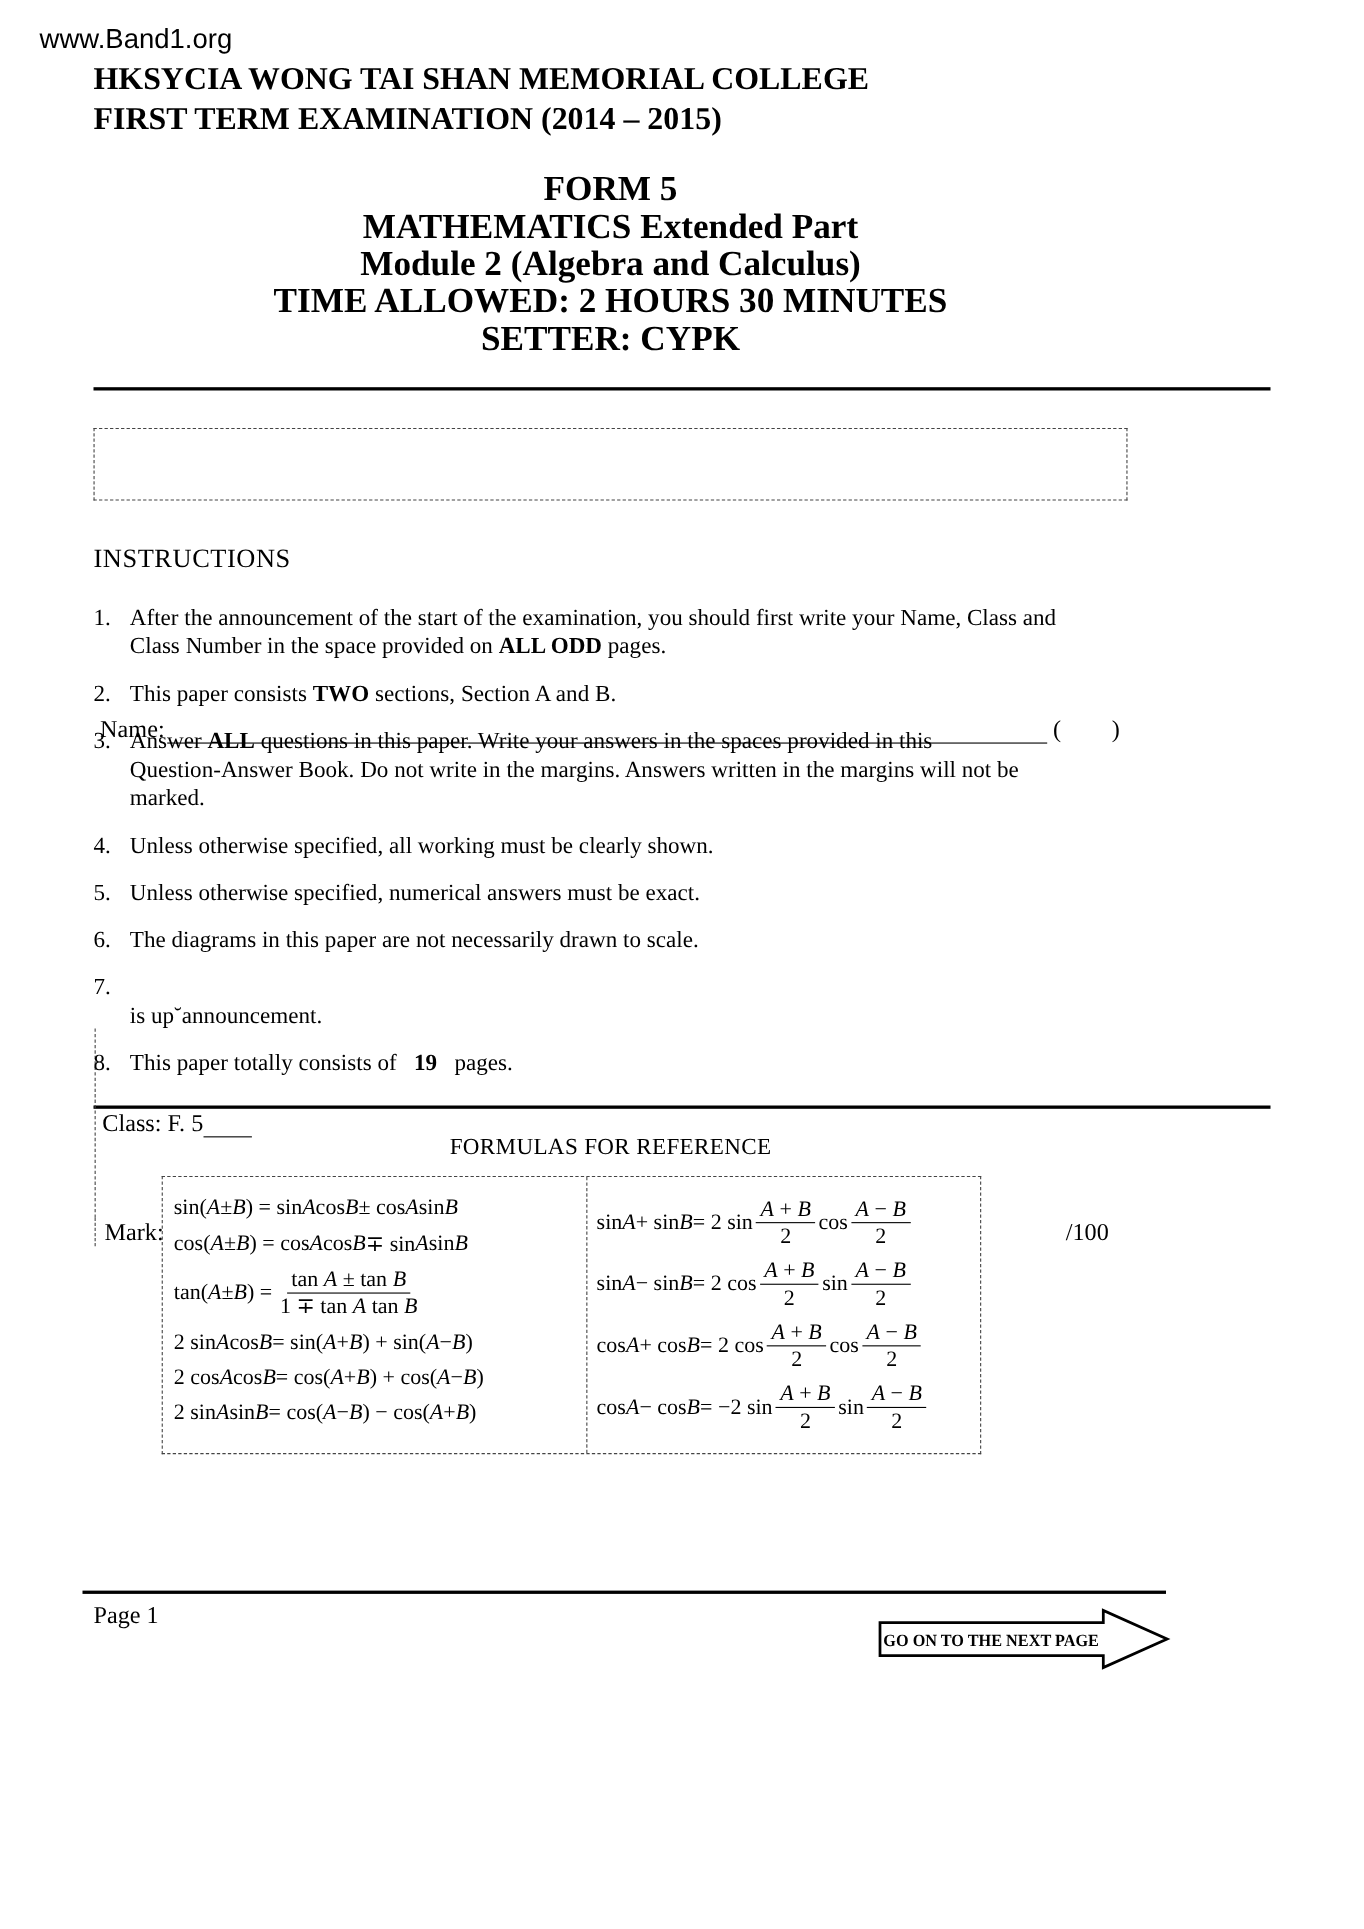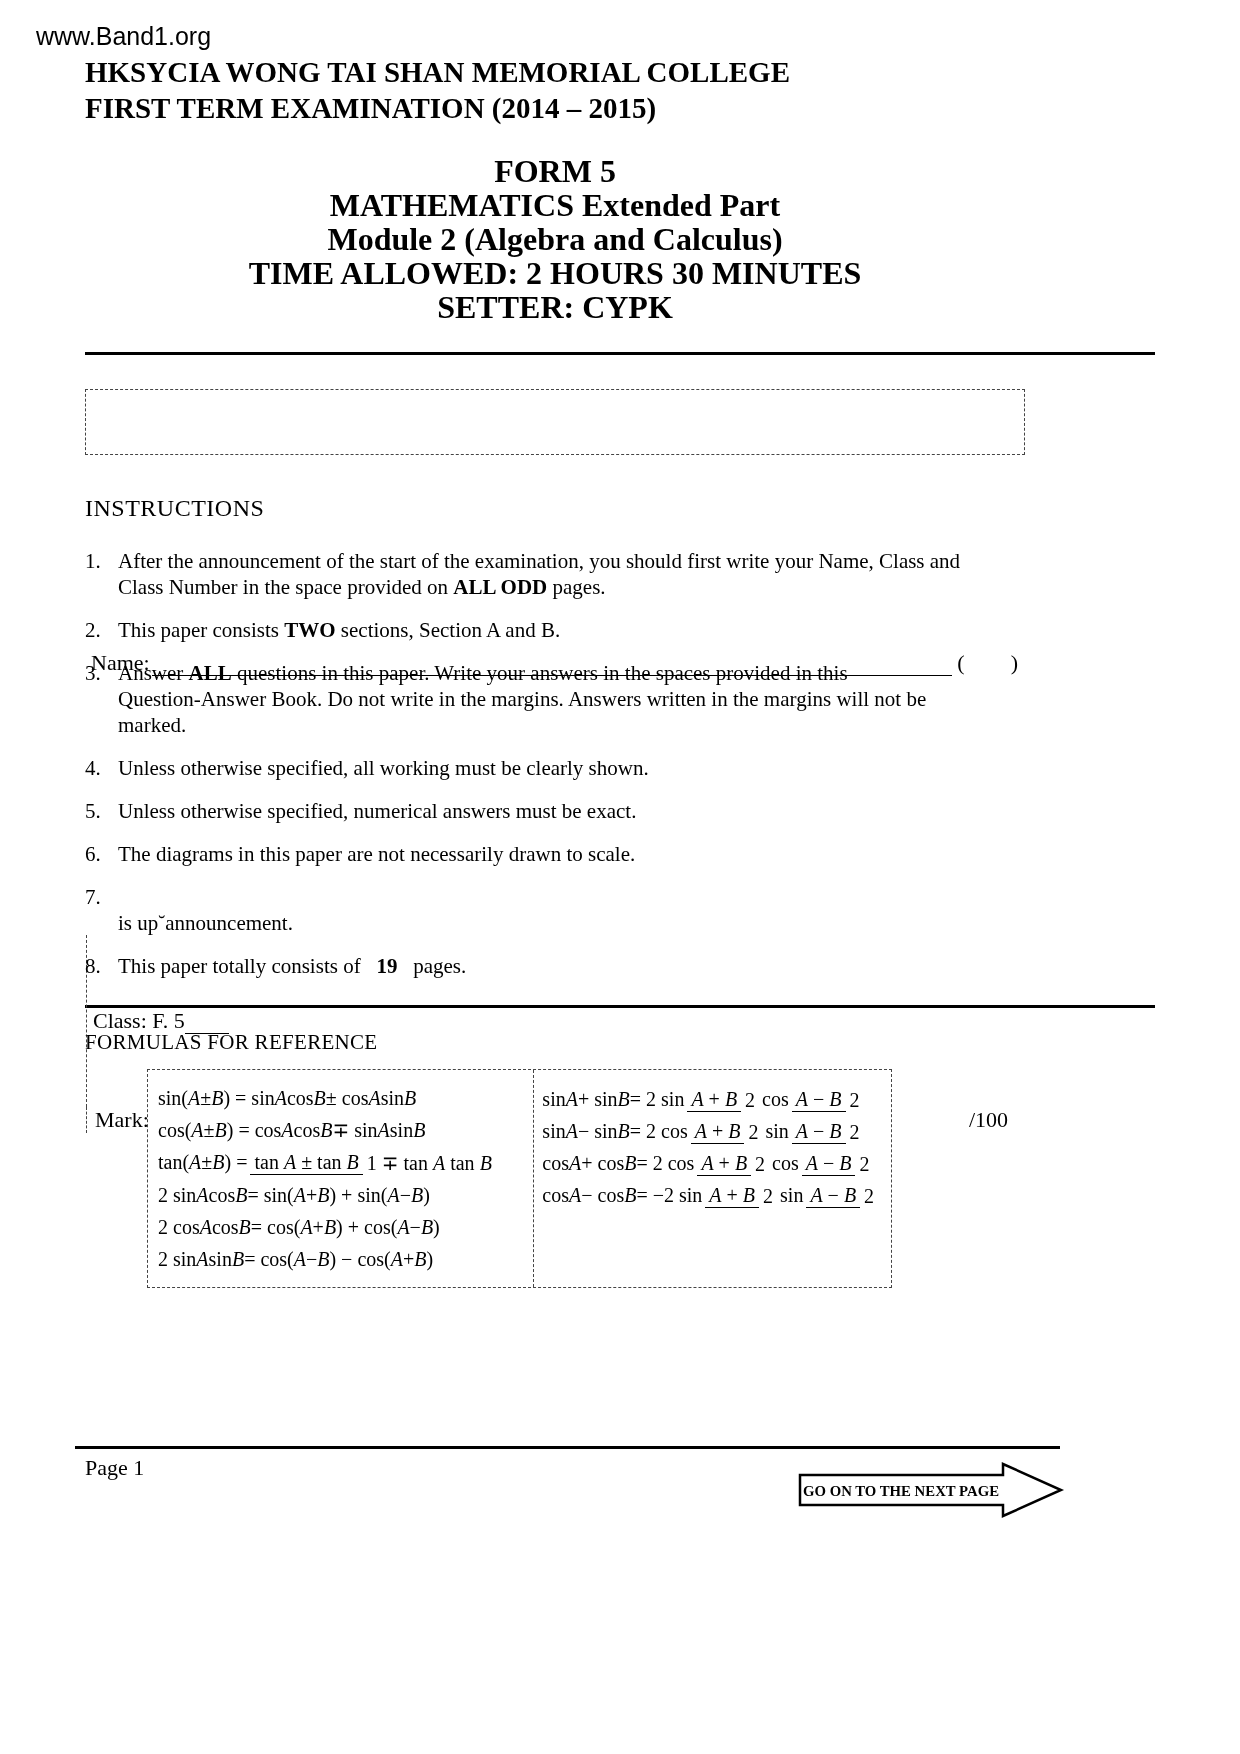--- a/index.html
+++ b/index.html
@@ -29,29 +29,29 @@
   .name-line { flex: 1; margin: 0 5px 0 2px; }
   .classno-gap { width: 46px; height: 26px; }
   .class-line { width: 44px; }
 
   .instr-heading { margin-top: 40px; font-size: 24px; letter-spacing: 0.5px; }
   #instr-list { margin-top: 26px; font-size: 21px; line-height: 26px; }
   .instr-item { display: flex; margin-bottom: 17px; }
   .instr-num { flex: 0 0 33px; }
   .instr-text { flex: 1; }
 
-  .formulas-heading { margin-top: 22px; text-align: left; font-size: 21px; letter-spacing: 0.3px; }
+  .formulas-heading { margin-top: 22px; text-align: center; font-size: 21px; letter-spacing: 0.3px; }
   .formula-box { margin: 14px 0 0 62px; width: 745px; border: 1.5px dashed #444; display: flex; align-items: stretch; }
   .fcol { padding: 8px 10px; }
   .fleft { flex: 0 0 52%; border-right: 1.5px dashed #444; }
   .fright { flex: 1 1 auto; padding: 10px 6px 10px 8px; }
   .formula { font-size: 20px; white-space: nowrap; display: flex; align-items: center; margin: 8px 0; min-height: 24px; }
   .fright .formula { margin: 7px 0; }
   .mvar { font-style: italic; }
-  .frac { display: inline-flex; flex-direction: row; align-items: center; margin: 0 3px; line-height: 1.2; text-align: center; }
+  .frac { display: inline-flex; flex-direction: column; align-items: center; margin: 0 3px; line-height: 1.2; text-align: center; }
   .fnum { padding: 0 4px; border-bottom: 1.5px solid #000; }
   .fden { padding: 0 4px; }
 
   .footer { position: absolute; left: 0; top: 1446px; width: 100%; }
   .footer-rule { margin-left: 75px; width: 985px; height: 2.5px; background: #000; }
   .page-num { margin: 6px 0 0 85px; font-size: 22px; }
   .next-arrow { position: absolute; left: 797px; top: 14px; }
   .next-arrow text { font-family: "Liberation Serif", serif; font-weight: bold; font-size: 15.5px; }
 </style>
 </head>

